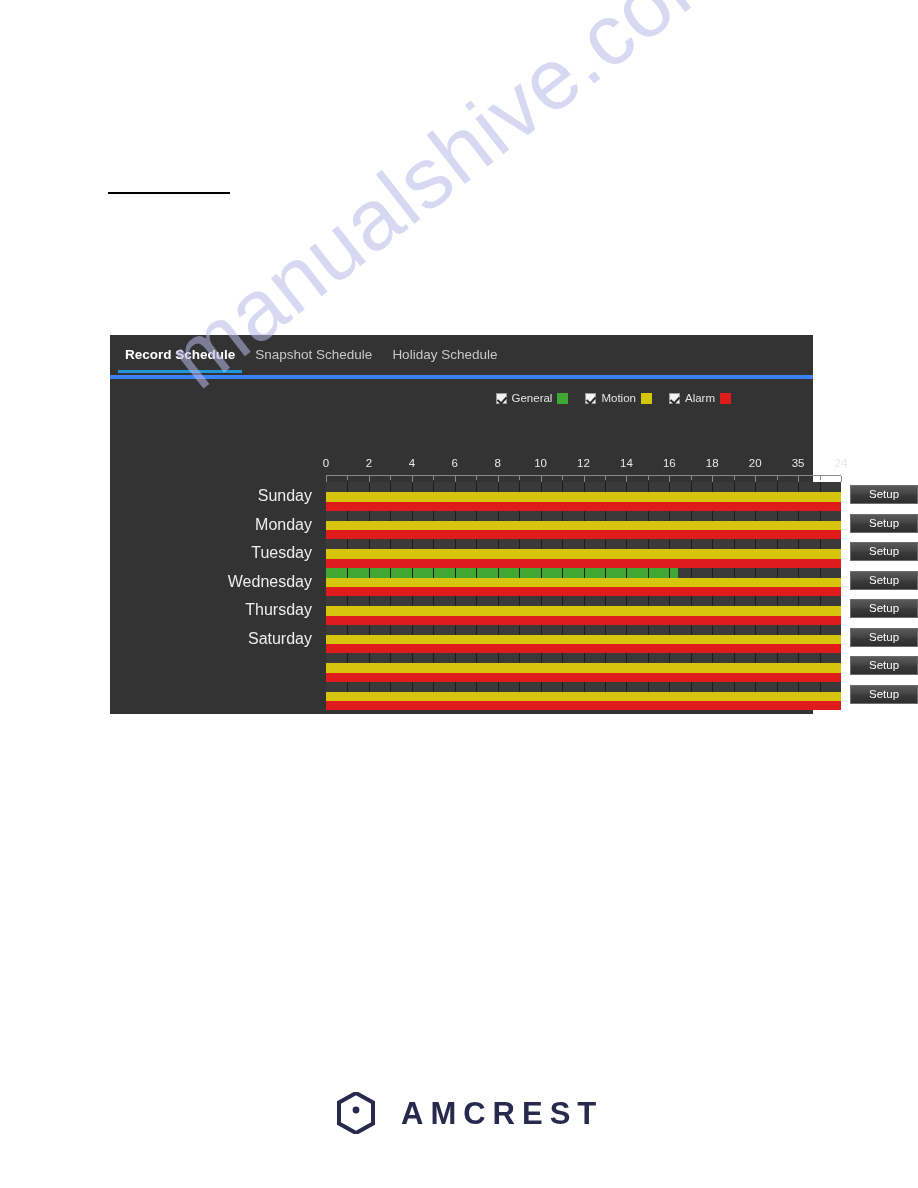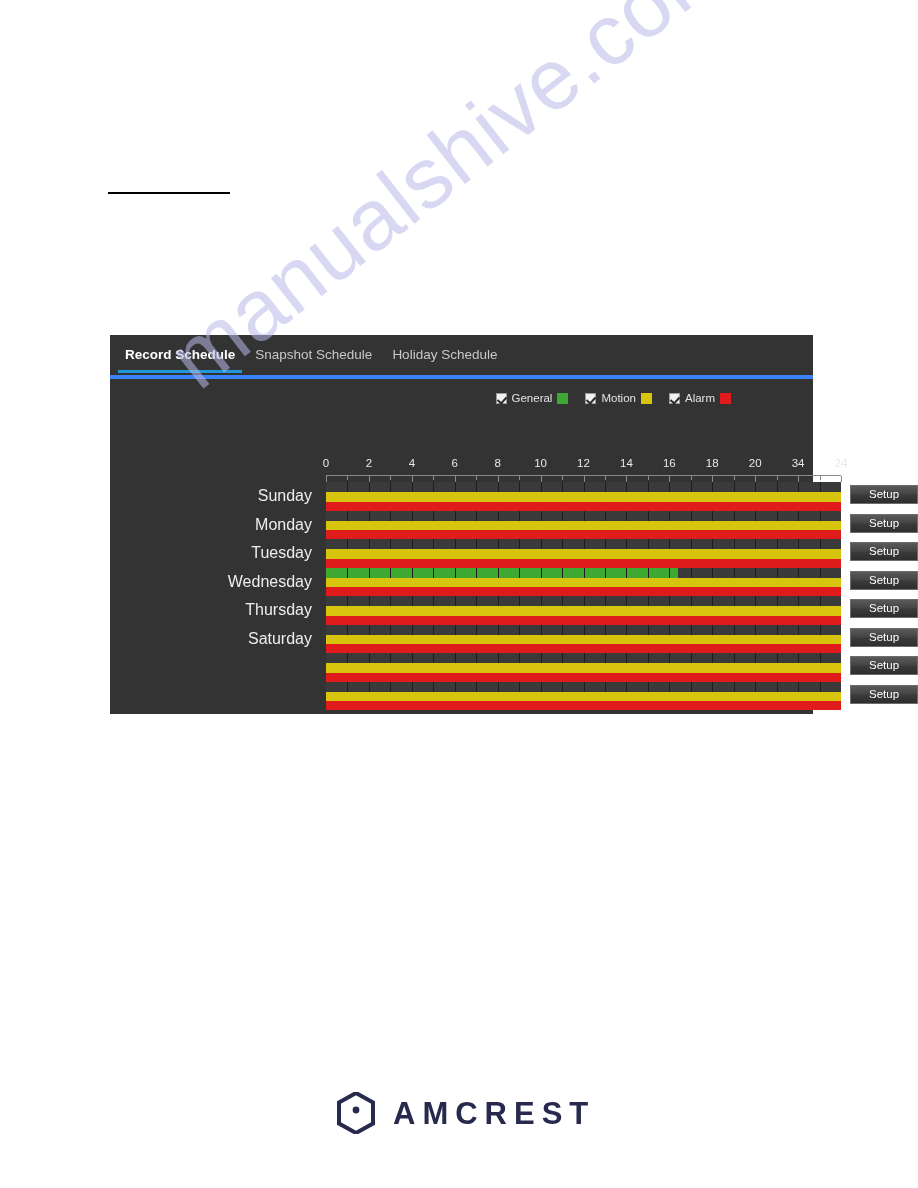--- a/index.html
+++ b/index.html
@@ -269,21 +269,21 @@
   .btn-refresh { width: 108px; }
   .btn-save    { width: 101px; }
 
   
   .logo {
     position: absolute;
     left: 337px;
     top: 1092px;
     display: flex;
     align-items: center;
-    gap: 18px;
+    gap: 26px;
   }
   .logo-mark { width: 38px; height: 42px; display: block; }
   .logo-text {
     font-size: 31px;
     font-weight: bold;
     color: #27294d;
     letter-spacing: 7px;
     font-family: "Liberation Sans", sans-serif;
     line-height: 1;
   }
@@ -324,21 +324,21 @@
         <span class="axis-label" style="left: 42.9167px;">2</span>
         <span class="axis-label" style="left: 85.8333px;">4</span>
         <span class="axis-label" style="left: 128.75px;">6</span>
         <span class="axis-label" style="left: 171.667px;">8</span>
         <span class="axis-label" style="left: 214.583px;">10</span>
         <span class="axis-label" style="left: 257.5px;">12</span>
         <span class="axis-label" style="left: 300.417px;">14</span>
         <span class="axis-label" style="left: 343.333px;">16</span>
         <span class="axis-label" style="left: 386.25px;">18</span>
         <span class="axis-label" style="left: 429.167px;">20</span>
-        <span class="axis-label" style="left: 472.083px;">34</span>
+        <span class="axis-label" style="left: 472.083px;">35</span>
         <span class="axis-label" style="left: 515px;">24</span>
       </div>
     <div class="axis-ticks">
         <div class="axis-tick" style="left: 0px; height: 6px;"></div>
         <div class="axis-tick" style="left: 21.4583px; height: 4px;"></div>
         <div class="axis-tick" style="left: 42.9167px; height: 6px;"></div>
         <div class="axis-tick" style="left: 64.375px; height: 4px;"></div>
         <div class="axis-tick" style="left: 85.8333px; height: 6px;"></div>
         <div class="axis-tick" style="left: 107.292px; height: 4px;"></div>
         <div class="axis-tick" style="left: 128.75px; height: 6px;"></div>

